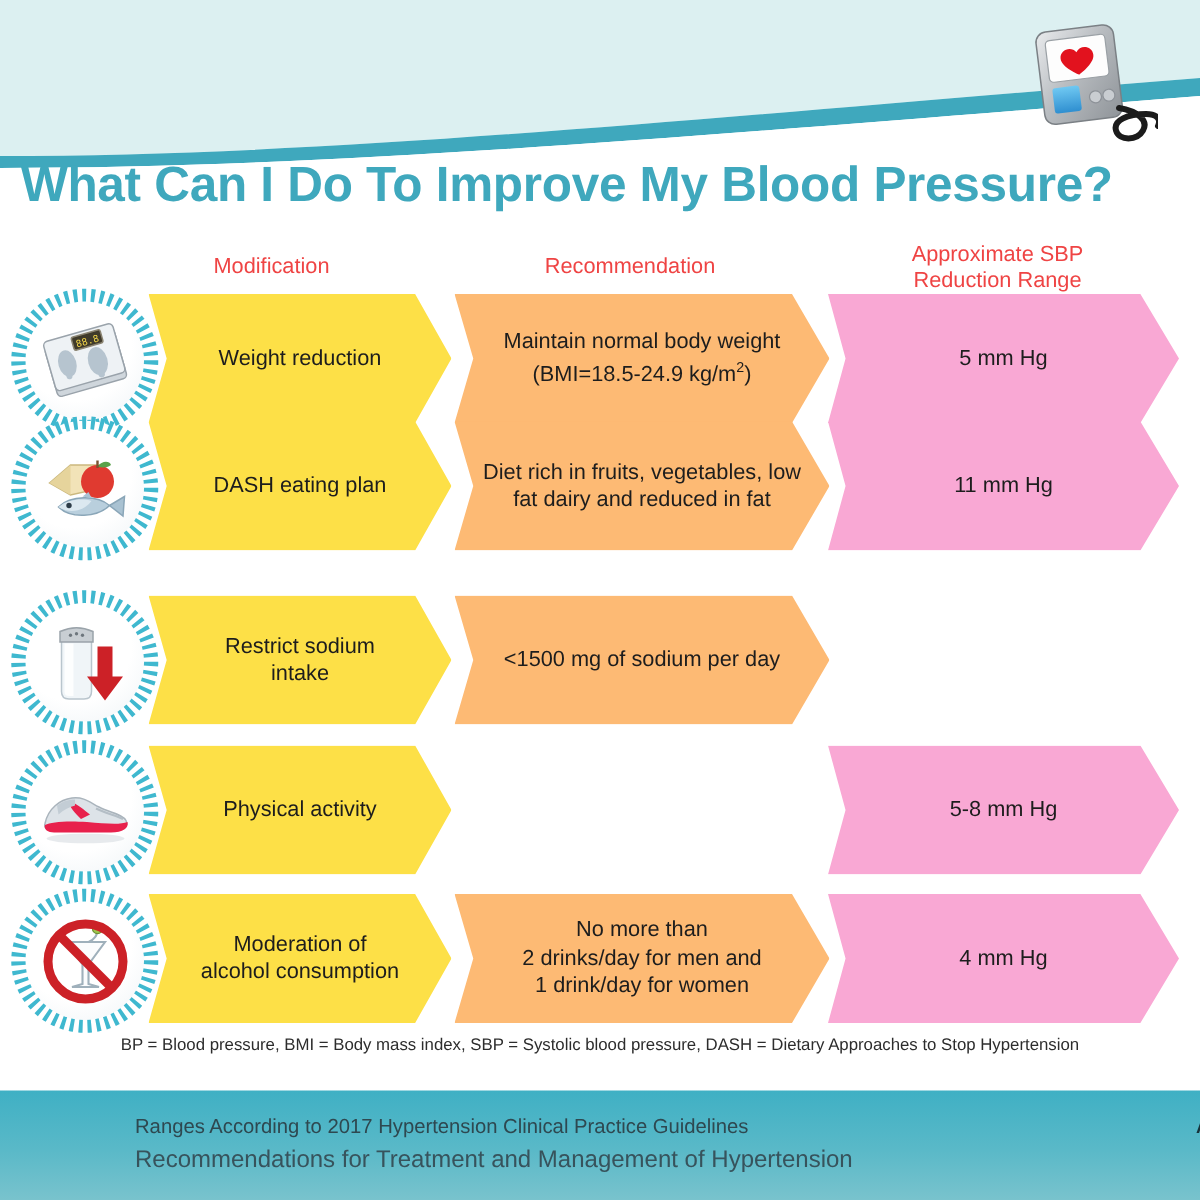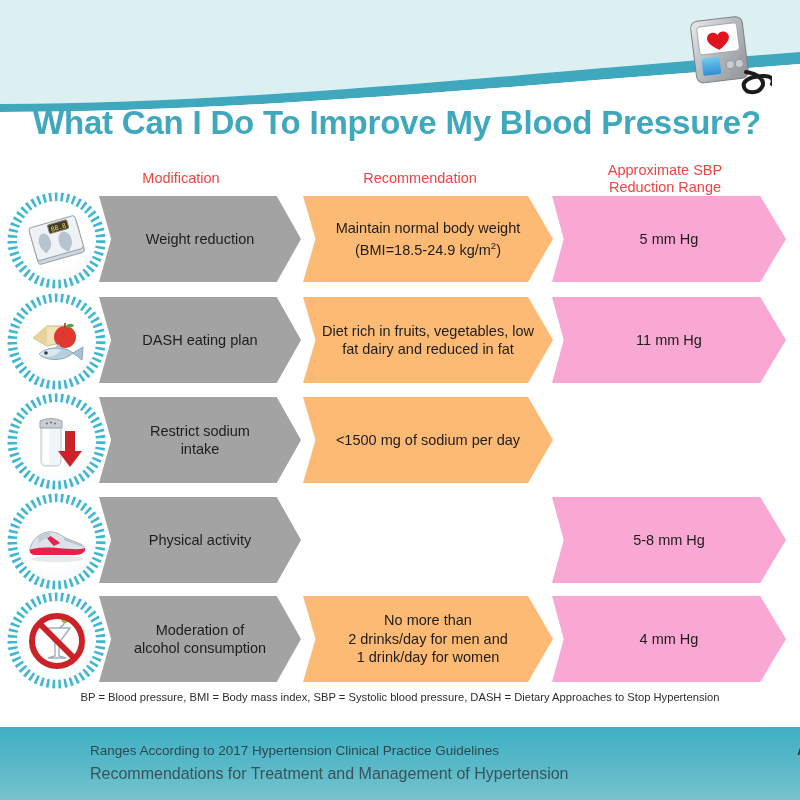--- a/index.html
+++ b/index.html
@@ -23,50 +23,50 @@
   .header-svg { position:absolute; left:0; top:0; }
 
   .device {
     position:absolute; left:686px; top:14px; width:86px; height:84px;
   }
 
   
   .title {
     position:absolute; left:14px; top:104px; width:720px; height:42px;
     font-size:33px; font-weight:bold; color:#3fa8bd;
-    letter-spacing:-0.2px; white-space:nowrap;margin-left:19px;
+    letter-spacing:-0.2px; white-space:nowrap;
   }
 
   
   .colhead {
     position:absolute; text-align:center; color:#ef4444;
     font-size:14.5px; line-height:17px;
   }
   .colhead.c1 { left:107px; top:170px; width:148px; }
   .colhead.c2 { left:304px; top:170px; width:232px; }
   .colhead.c3 { left:585px; top:162px; width:160px; }
 
   
   .row { position:absolute; left:0; width:800px; height:86px; }
   .row.r1 { top:196px; }
-  .row.r2 { top:297px; }
+  .row.r2 { top:281px; }
   .row.r3 { top:397px; }
   .row.r4 { top:497px; }
   .row.r5 { top:596px; }
 
   
   .chev {
     position:absolute; top:0; height:86px;
     display:flex; align-items:center; justify-content:center;
     text-align:center; color:#1d1d1d;
     font-size:14.5px; line-height:18.5px;
     padding:0 14px;
   }
   .chev.mod {
-    left:99px; width:202px; background:#a3a3a3;
+    left:99px; width:202px; background:#fde047;
     clip-path: polygon(0 0, 88% 0, 100% 50%, 88% 100%, 0 100%, 6% 50%);
   }
   .chev.rec {
     left:303px; width:250px; background:#fdba74;
     clip-path: polygon(0 0, 90% 0, 100% 50%, 90% 100%, 0 100%, 5% 50%);
   }
   .chev.red {
     left:552px; width:234px; background:#f9a8d4;
     clip-path: polygon(0 0, 89% 0, 100% 50%, 89% 100%, 0 100%, 5% 50%);
   }

